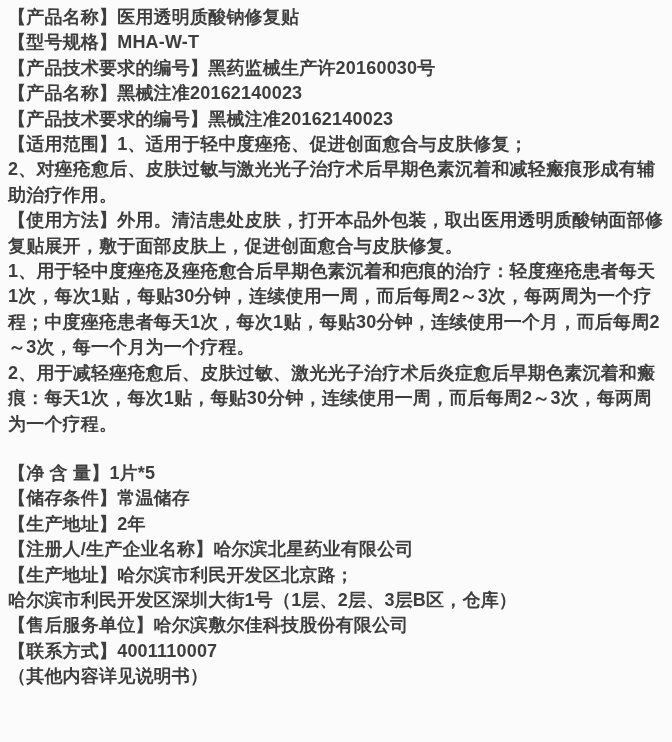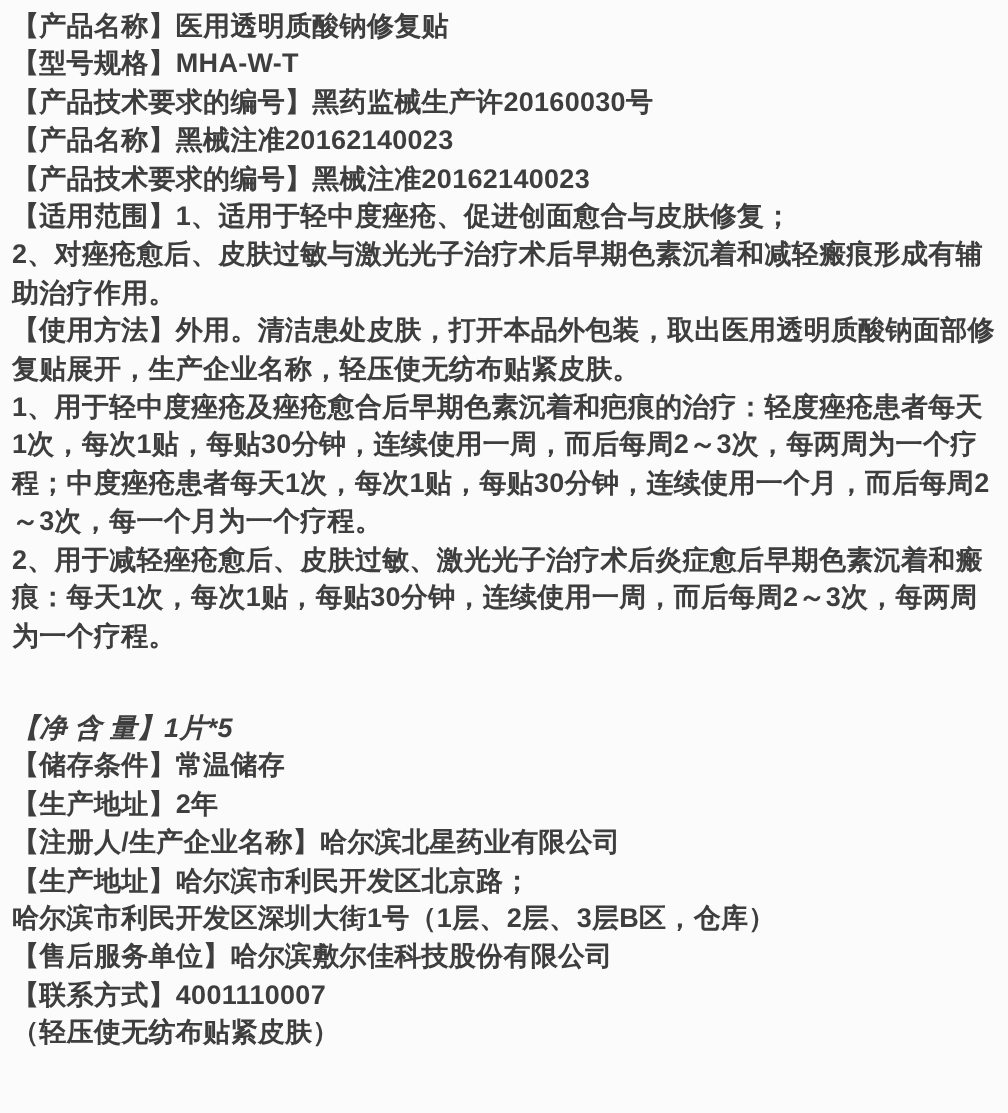--- a/index.html
+++ b/index.html
@@ -23,40 +23,39 @@
   }
   .para {
     font-size: 18px;
     line-height: 25.4px;
     font-weight: 600;
     letter-spacing: 0.2px;
     overflow-wrap: break-word;
     white-space: pre-wrap;
   }
   .gap-above {
-    margin-top: 36px;
-    font-style: italic;
+    margin-top: 24px;
   }
 </style>
 </head>
 <body>
 
 <div class="doc">
   <div class="para">【产品名称】医用透明质酸钠修复贴</div>
   <div class="para">【型号规格】MHA-W-T</div>
   <div class="para">【产品技术要求的编号】黑药监械生产许20160030号</div>
   <div class="para">【产品名称】黑械注准20162140023</div>
   <div class="para">【产品技术要求的编号】黑械注准20162140023</div>
   <div class="para">【适用范围】1、适用于轻中度痤疮、促进创面愈合与皮肤修复；</div>
   <div class="para">2、对痤疮愈后、皮肤过敏与激光光子治疗术后早期色素沉着和减轻瘢痕形成有辅助治疗作用。</div>
-  <div class="para">【使用方法】外用。清洁患处皮肤，打开本品外包装，取出医用透明质酸钠面部修复贴展开，生产企业名称，轻压使无纺布贴紧皮肤。</div>
+  <div class="para">【使用方法】外用。清洁患处皮肤，打开本品外包装，取出医用透明质酸钠面部修复贴展开，敷于面部皮肤上，促进创面愈合与皮肤修复。</div>
   <div class="para">1、用于轻中度痤疮及痤疮愈合后早期色素沉着和疤痕的治疗：轻度痤疮患者每天1次，每次1贴，每贴30分钟，连续使用一周，而后每周2～3次，每两周为一个疗程；中度痤疮患者每天1次，每次1贴，每贴30分钟，连续使用一个月，而后每周2～3次，每一个月为一个疗程。</div>
   <div class="para">2、用于减轻痤疮愈后、皮肤过敏、激光光子治疗术后炎症愈后早期色素沉着和瘢痕：每天1次，每次1贴，每贴30分钟，连续使用一周，而后每周2～3次，每两周为一个疗程。</div>
   <div class="para gap-above">【净 含 量】1片*5</div>
   <div class="para">【储存条件】常温储存</div>
   <div class="para">【生产地址】2年</div>
   <div class="para">【注册人/生产企业名称】哈尔滨北星药业有限公司</div>
   <div class="para">【生产地址】哈尔滨市利民开发区北京路；</div>
   <div class="para">哈尔滨市利民开发区深圳大街1号（1层、2层、3层B区，仓库）</div>
   <div class="para">【售后服务单位】哈尔滨敷尔佳科技股份有限公司</div>
   <div class="para">【联系方式】4001110007</div>
-  <div class="para">（轻压使无纺布贴紧皮肤）</div>
+  <div class="para">（其他内容详见说明书）</div>
 </div>
 
 </body></html>

